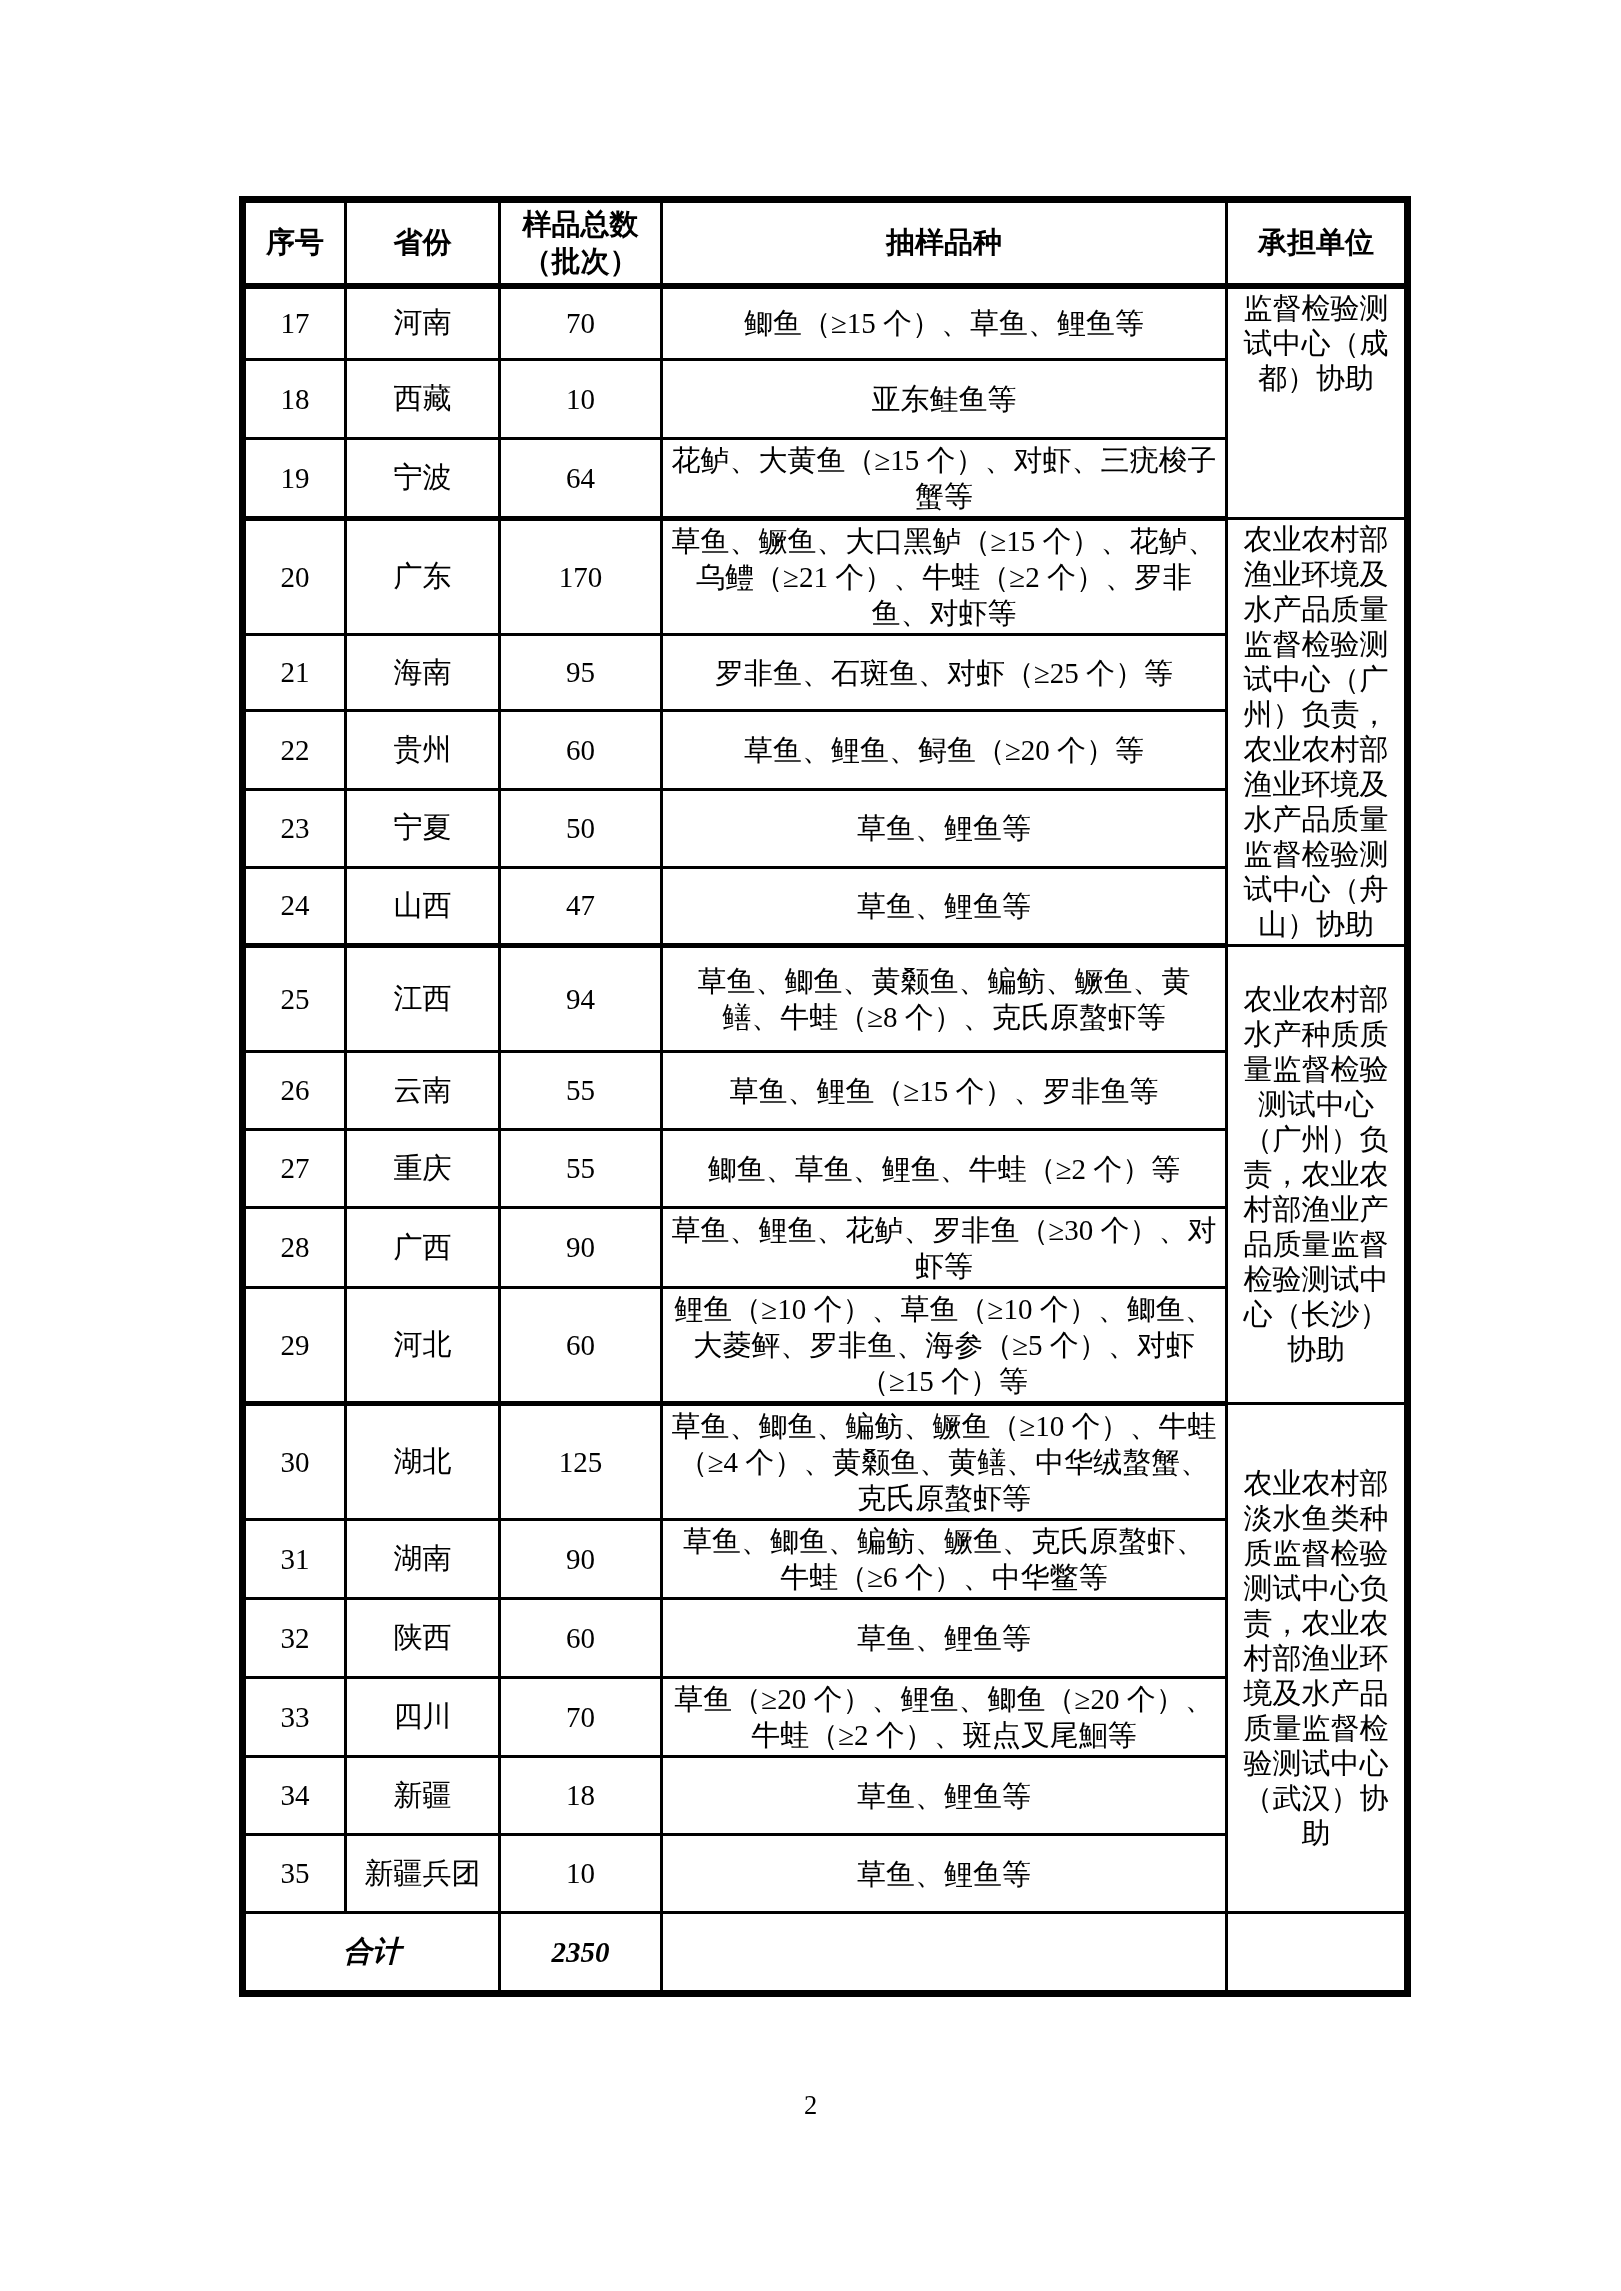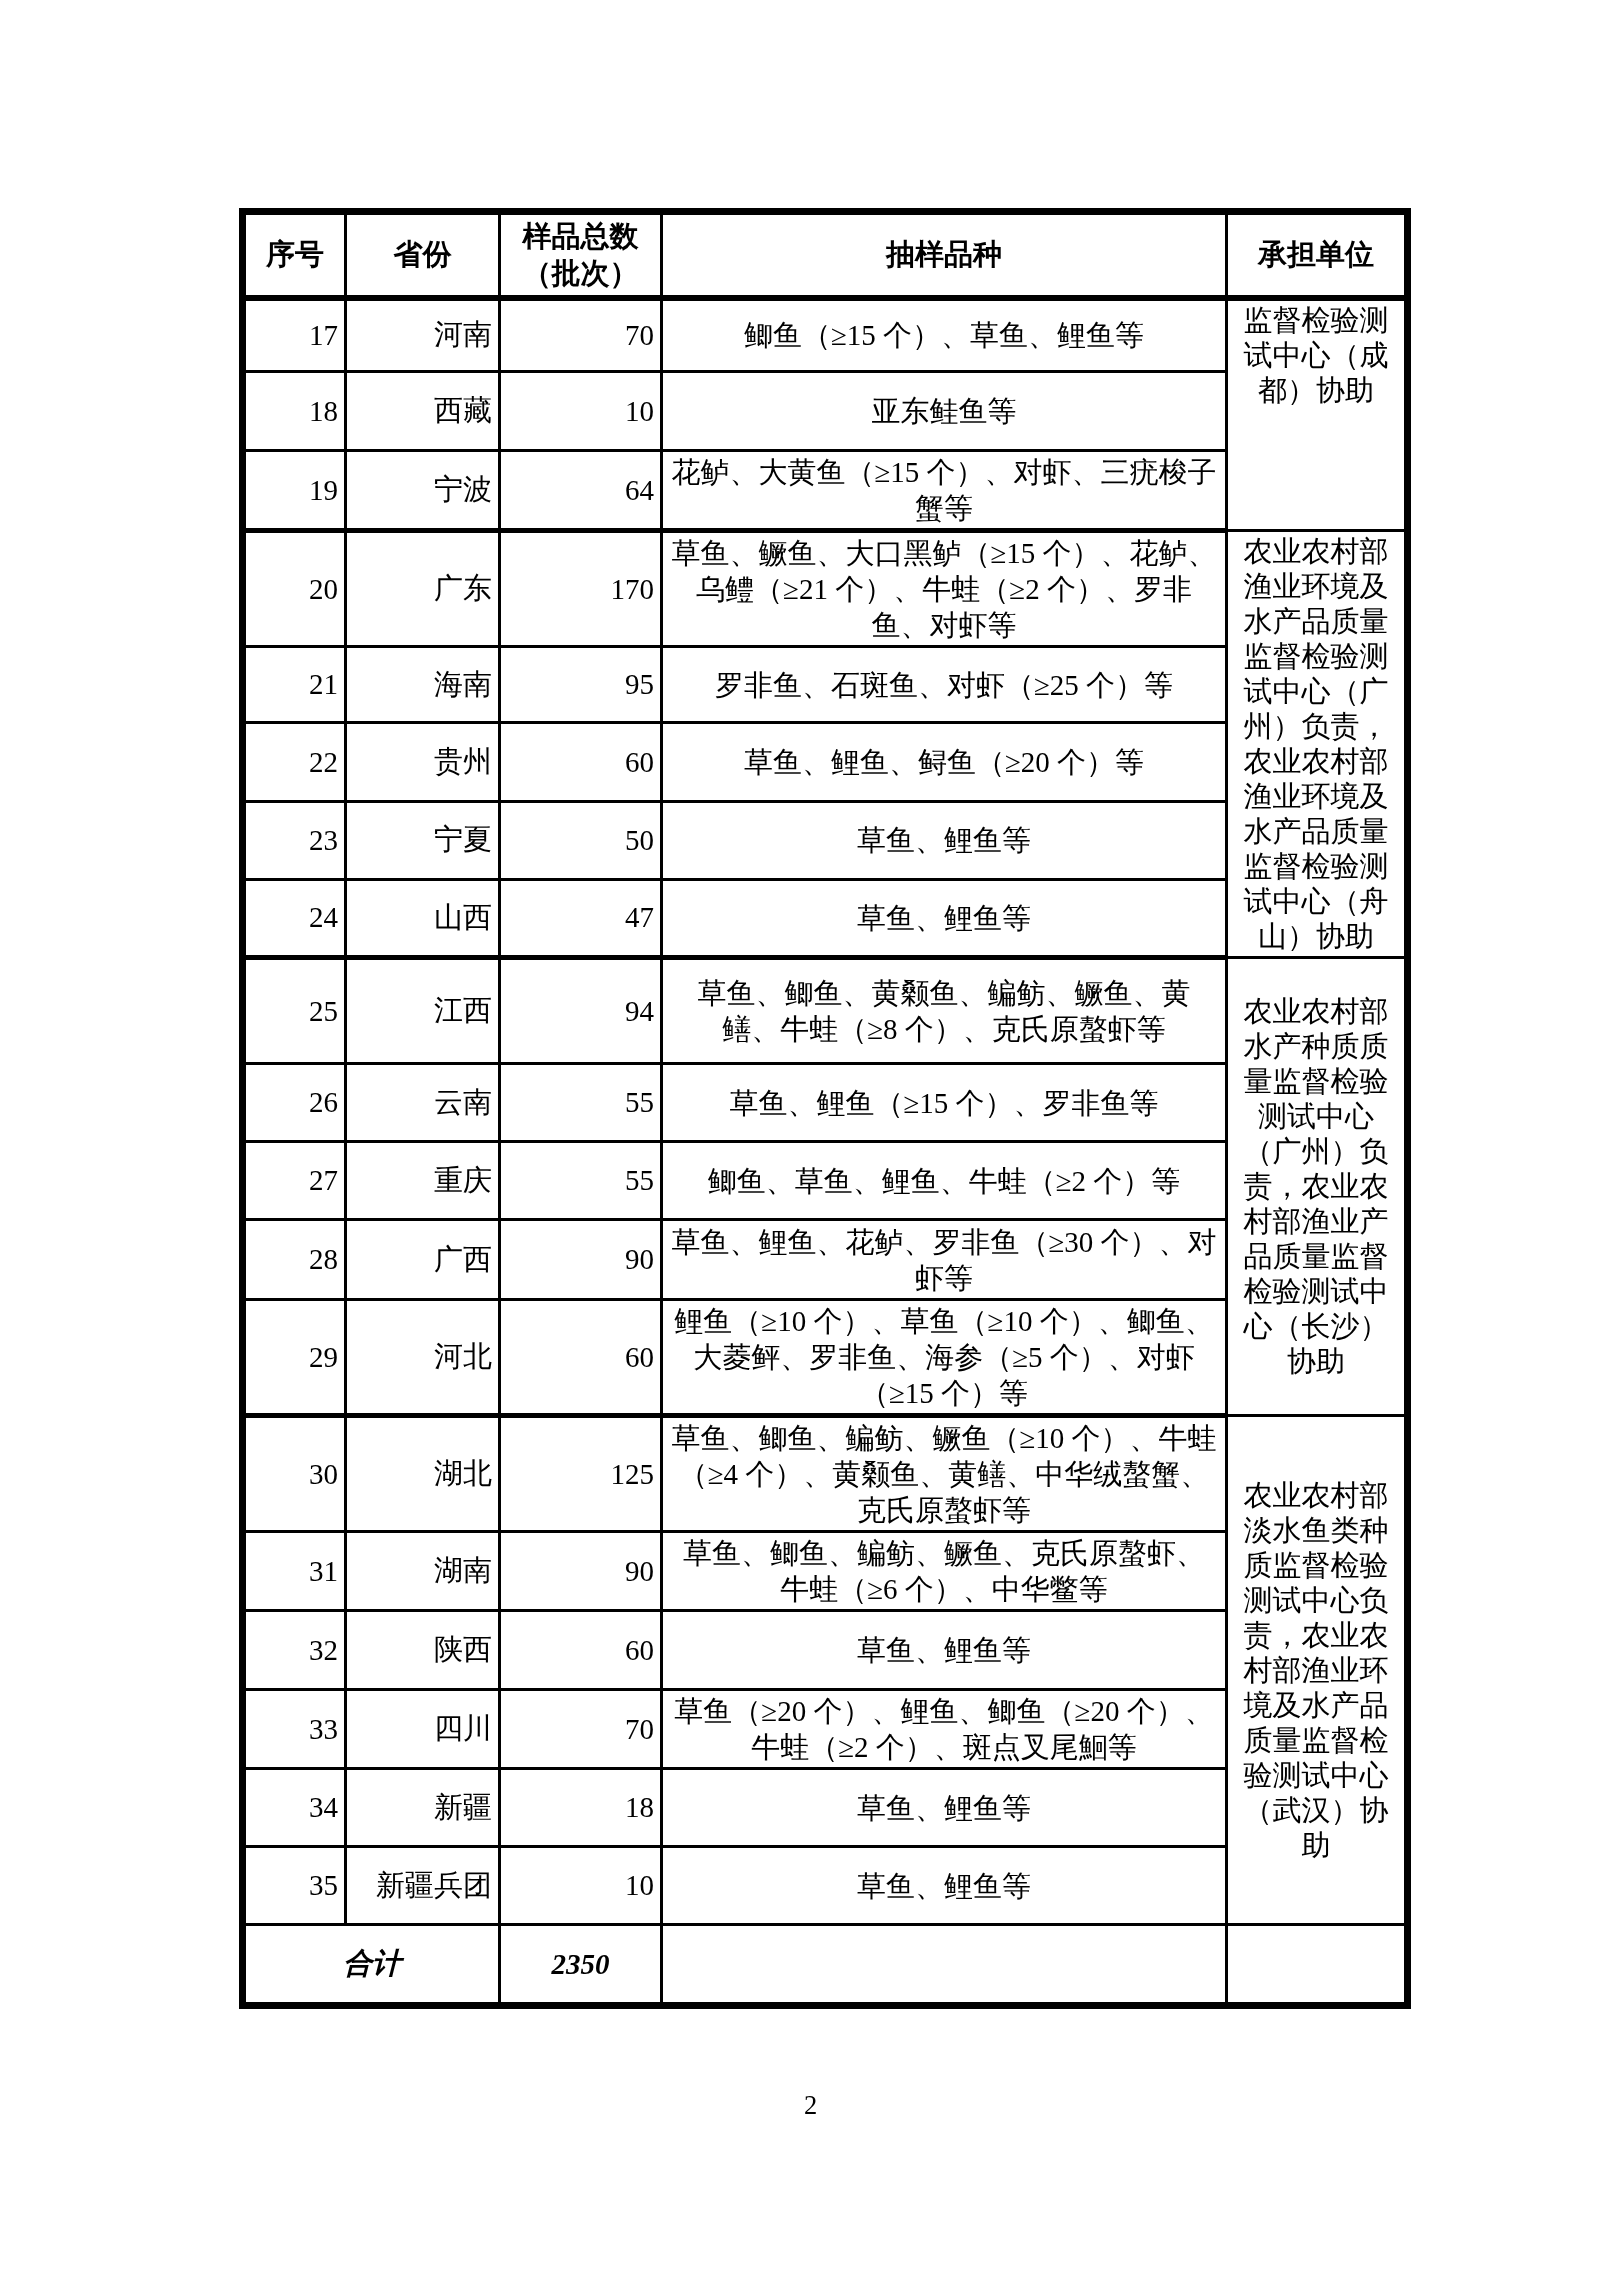--- a/index.html
+++ b/index.html
@@ -3,39 +3,39 @@
 <meta charset="utf-8">
 <style>
   html,body{margin:0;padding:0;}
   body{
     width:1621px;height:2292px;
     background:#ffffff;color:#000;
     position:relative;
     font-family:"Liberation Serif","DejaVu Serif",serif;
   }
   .doc-table{
-    position:absolute;left:239px;top:208px;
+    position:absolute;left:239px;top:196px;
     border-collapse:collapse;table-layout:fixed;
     border:7.8px solid #000;
     width:1164px;
   }
   .doc-table td,.doc-table th{
     border:3.9px solid #000;
     font-size:29px;
     overflow:hidden;
     padding:2px 5.9px;
   }
   .doc-table thead th{
     font-weight:bold;
     text-align:center;
     line-height:37px;
     border-bottom-width:6.9px;
   }
   tr.group-end td{border-bottom-width:5.9px;}
-  .c-center{text-align:right;}
+  .c-center{text-align:center;}
   .species{
     text-align:center;
     padding:3.9px 7.8px 3.9px 12.7px;
     line-height:36px;
   }
   .unit{
     text-align:center;
     vertical-align:middle;
     line-height:35px;
     padding:3.9px 9.8px;

